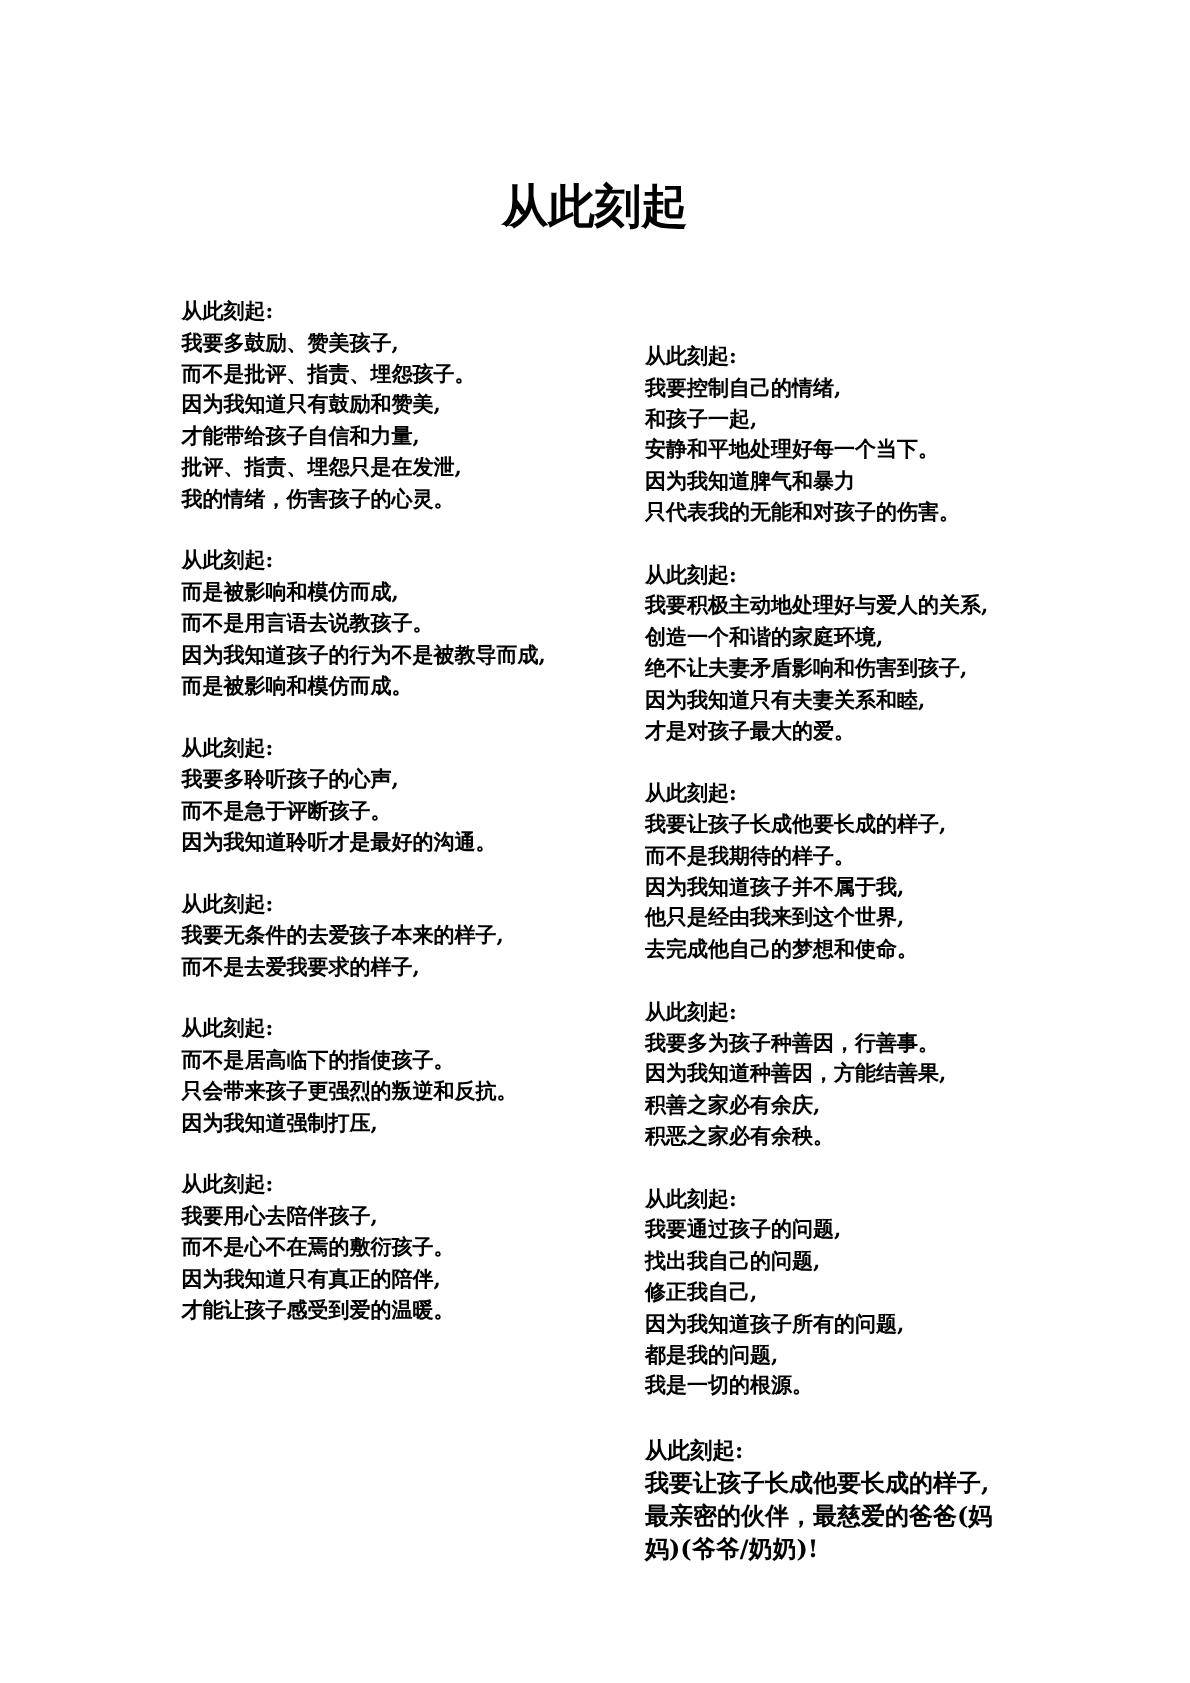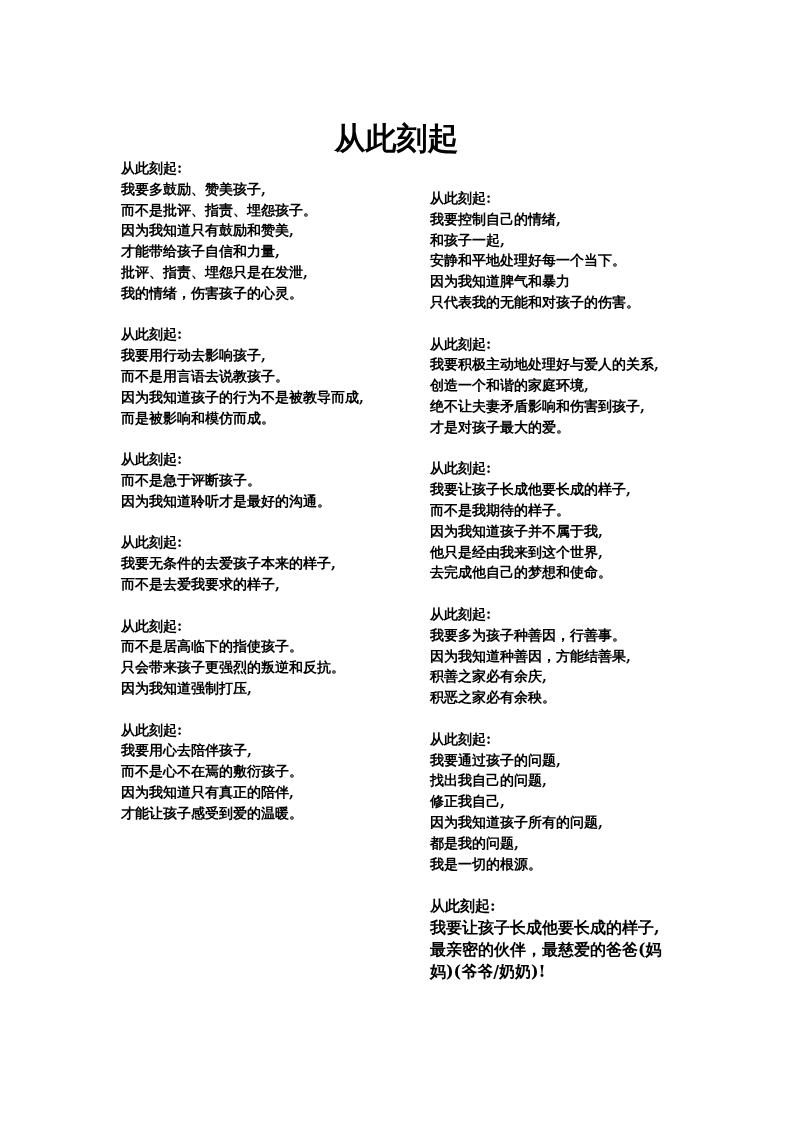--- a/index.html
+++ b/index.html
@@ -1,20 +1,20 @@
 <!DOCTYPE html>
 <html><head>
 <meta charset="utf-8">
 <style>
   html, body { margin: 0; padding: 0; background: #ffffff; }
   body { width: 793px; height: 1122px; position: relative; overflow: hidden;
          font-family: "DejaVu Serif", "Liberation Serif", serif; color: #000000; }
   .title { position: absolute; left: 0; top: 96px; width: 793px; text-align: center;
            font-size: 31px; font-weight: bold; line-height: 42px; letter-spacing: 0px; }
-  .col { position: absolute; font-size: 14px; line-height: 20.8px; font-weight: bold; }
+  .col { position: absolute; font-size: 14px; line-height: 20.8px; font-weight: bold; margin-top: 40px; }
   .col-left { left: 121px; top: 158px; width: 290px; }
   .col-right { left: 430px; top: 188px; width: 300px; }
   .section { margin: 0 0 20.8px 0; }
   .line { display: block; white-space: nowrap; }
   .final { font-size: 16px; line-height: 22px; margin-top: 0; }
   .final .heading { font-size: 15px; }
 </style>
 </head>
 <body>
 
@@ -25,27 +25,28 @@
     <span class="line">从此刻起:</span>
     <span class="line">我要多鼓励、赞美孩子,</span>
     <span class="line">而不是批评、指责、埋怨孩子。</span>
     <span class="line">因为我知道只有鼓励和赞美,</span>
     <span class="line">才能带给孩子自信和力量,</span>
     <span class="line">批评、指责、埋怨只是在发泄,</span>
     <span class="line">我的情绪，伤害孩子的心灵。</span>
   </div>
   <div class="section">
     <span class="line">从此刻起:</span>
-    <span class="line">我要用行动去影响孩子,</span>
+    <span class="line">而是被影响和模仿而成,</span>
     <span class="line">而不是用言语去说教孩子。</span>
     <span class="line">因为我知道孩子的行为不是被教导而成,</span>
     <span class="line">而是被影响和模仿而成。</span>
   </div>
   <div class="section">
     <span class="line">从此刻起:</span>
+    <span class="line">我要多聆听孩子的心声,</span>
     <span class="line">而不是急于评断孩子。</span>
     <span class="line">因为我知道聆听才是最好的沟通。</span>
   </div>
   <div class="section">
     <span class="line">从此刻起:</span>
     <span class="line">我要无条件的去爱孩子本来的样子,</span>
     <span class="line">而不是去爱我要求的样子,</span>
   </div>
   <div class="section">
     <span class="line">从此刻起:</span>
@@ -69,20 +70,21 @@
     <span class="line">和孩子一起,</span>
     <span class="line">安静和平地处理好每一个当下。</span>
     <span class="line">因为我知道脾气和暴力</span>
     <span class="line">只代表我的无能和对孩子的伤害。</span>
   </div>
   <div class="section">
     <span class="line">从此刻起:</span>
     <span class="line">我要积极主动地处理好与爱人的关系,</span>
     <span class="line">创造一个和谐的家庭环境,</span>
     <span class="line">绝不让夫妻矛盾影响和伤害到孩子,</span>
+    <span class="line">因为我知道只有夫妻关系和睦,</span>
     <span class="line">才是对孩子最大的爱。</span>
   </div>
   <div class="section">
     <span class="line">从此刻起:</span>
     <span class="line">我要让孩子长成他要长成的样子,</span>
     <span class="line">而不是我期待的样子。</span>
     <span class="line">因为我知道孩子并不属于我,</span>
     <span class="line">他只是经由我来到这个世界,</span>
     <span class="line">去完成他自己的梦想和使命。</span>
   </div>

